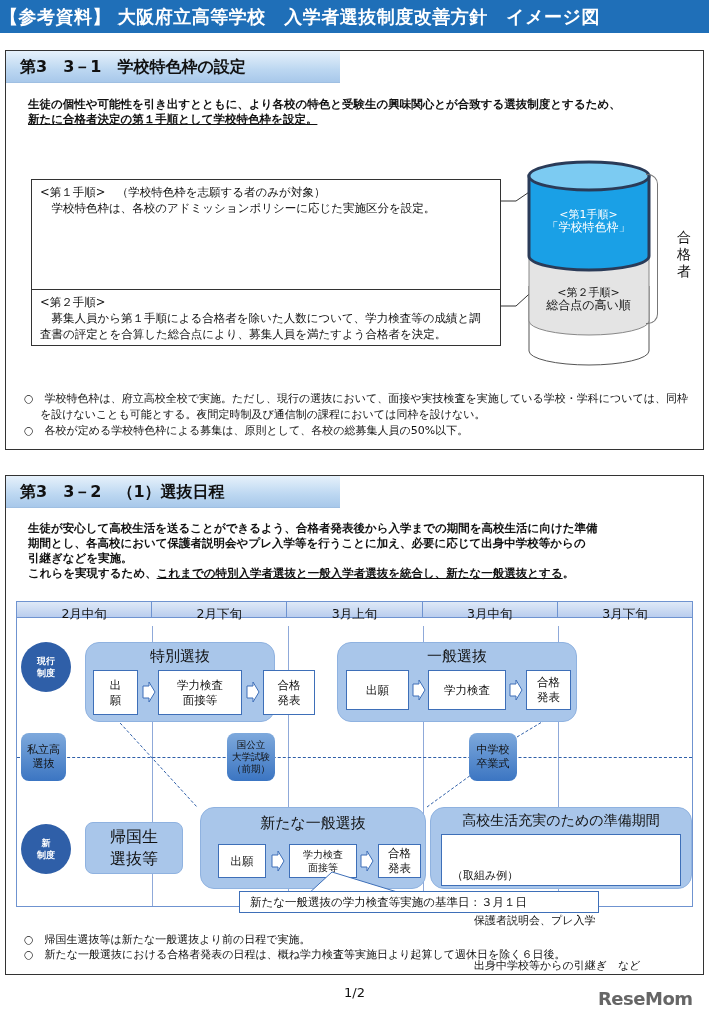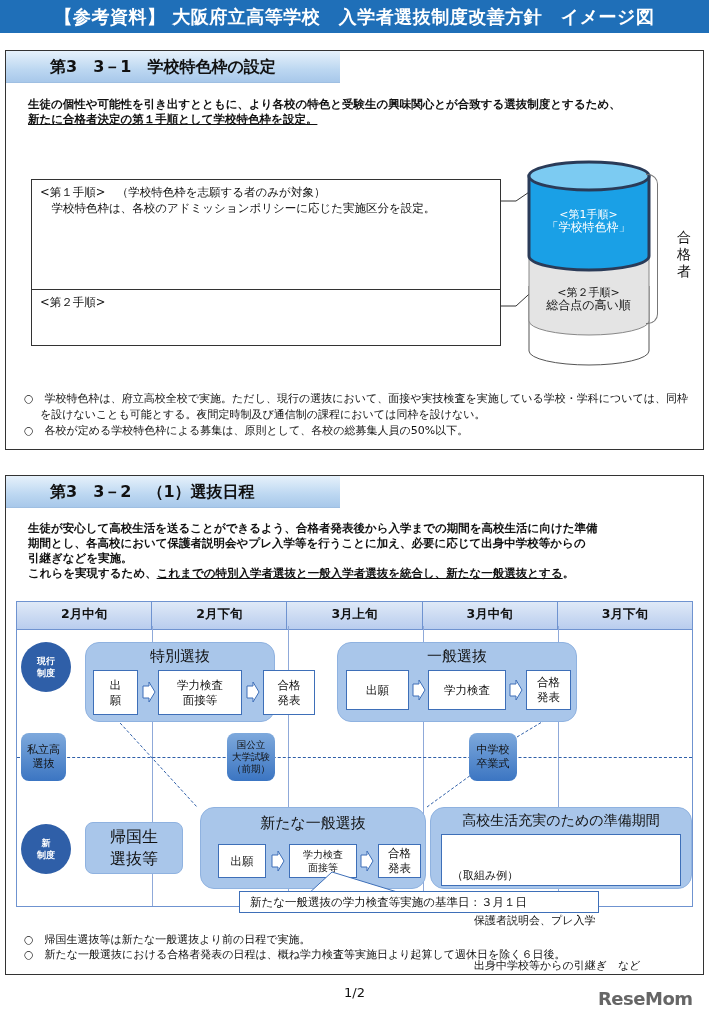--- a/index.html
+++ b/index.html
@@ -1,43 +1,43 @@
 <!DOCTYPE html>
 <html><head>
 <meta charset="utf-8">
 <style>
   * { box-sizing: border-box; margin: 0; padding: 0; }
   html, body { width: 709px; height: 1024px; background: #fff; overflow: hidden; }
   body { font-family: "DejaVu Sans", "Liberation Sans", sans-serif; color: #111; position: relative; }
 
-  .title-bar { position: absolute; left: 0; top: 0; width: 709px; height: 33px; background: #1f6fb8; color: #fff; font-size: 18px; font-weight: bold; text-align: center; line-height: 33px; letter-spacing: 0.5px; }
+  .title-bar { position: absolute; left: 0; top: 0; width: 709px; height: 33px; background: #1f6fb8; color: #fff; font-size: 18px; font-weight: bold; text-align: left; line-height: 33px; letter-spacing: 0.5px; }
 
   .section { position: absolute; left: 5px; width: 699px; border: 1.5px solid #333; background: #fff; }
   .sec1 { top: 50px; height: 400px; }
   .sec2 { top: 475px; height: 500px; }
 
-  .sec-head { position: absolute; left: 0; top: 0; width: 334px; height: 32px; background: linear-gradient(to bottom, #e6f1fb 0%, #bcd7f1 60%, #a8c8ea 100%); border-bottom: 1px solid #9fbfe2; font-size: 16px; font-weight: bold; line-height: 32px; padding-left: 44px; color: #111; }
+  .sec-head { position: absolute; left: 0; top: 0; width: 334px; height: 32px; background: linear-gradient(to bottom, #e6f1fb 0%, #bcd7f1 60%, #a8c8ea 100%); border-bottom: 1px solid #9fbfe2; font-size: 16px; font-weight: bold; line-height: 32px; padding-left: 14px; color: #111; }
 
   .para { position: absolute; left: 22px; font-size: 11.5px; line-height: 15px; font-weight: bold; }
   .para b { text-decoration: underline; }
 
   .proc-box { position: absolute; left: 25px; border: 1px solid #333; background: #fff; font-size: 11.5px; line-height: 16px; padding: 4px 8px; }
   .proc1 { top: 128px; width: 470px; height: 115px; }
   .proc2 { top: 238px; width: 470px; height: 57px; }
 
   .cyl-wrap { position: absolute; left: 520px; top: 105px; width: 125px; height: 220px; }
   .brace { position: absolute; left: 640px; top: 123px; width: 12px; height: 150px; border: 1px solid #777; border-left: none; border-radius: 0 10px 10px 0; }
   .goukaku { position: absolute; left: 670px; top: 178px; width: 16px; font-size: 14px; line-height: 17px; text-align: center; }
 
   .notes1 { position: absolute; left: 18px; top: 340px; font-size: 11px; line-height: 16px; }
   .notes1 .n { padding-left: 16px; text-indent: -16px; }
 
   
   .sched { position: absolute; left: 10px; top: 125px; width: 677px; height: 306px; border: 1px solid #6f93d0; }
-  .sched-head { position: absolute; left: 0; top: 0; width: 100%; height: 28px; background: linear-gradient(to bottom, #dfe9f7, #b9cdee); border-bottom: 1px solid #6f93d0; display: flex; font-weight: bold; }
+  .sched-head { position: absolute; left: 0; top: 0; width: 100%; height: 16px; background: linear-gradient(to bottom, #dfe9f7, #b9cdee); border-bottom: 1px solid #6f93d0; display: flex; }
   .sched-head div { flex: 1; text-align: center; font-size: 12.5px; line-height: 24px; border-right: 1px solid #6f93d0; }
   .sched-head div:last-child { border-right: none; }
   .vline { position: absolute; top: 24px; bottom: 0; width: 1px; background: #8fa9d9; }
 
   .circle { position: absolute; width: 50px; height: 50px; border-radius: 50%; background: #2f5fa8; color: #fff; font-size: 9px; font-weight: bold; text-align: center; display: flex; align-items: center; justify-content: center; line-height: 12px; }
 
   .group { position: absolute; background: #a9c6ea; border-radius: 14px; border: 1px solid #8fb2e0; }
   .group-title { position: absolute; left: 0; width: 100%; text-align: center; font-size: 15px; }
   .step { position: absolute; background: #fff; border: 1px solid #3e6fb8; font-size: 11.5px; text-align: center; display: flex; align-items: center; justify-content: center; line-height: 15px; }
   .arrow { position: absolute; width: 14px; height: 22px; }
@@ -63,20 +63,21 @@
     <div>生徒の個性や可能性を引き出すとともに、より各校の特色と受験生の興味関心とが合致する選抜制度とするため、</div>
     <b>新たに合格者決定の第１手順として学校特色枠を設定。</b>
   </div>
 
   <div class="proc-box proc1">
     <div>&lt;第１手順&gt;　（学校特色枠を志願する者のみが対象）</div>
     <div>　学校特色枠は、各校のアドミッションポリシーに応じた実施区分を設定。</div>
   </div>
   <div class="proc-box proc2">
     <div>&lt;第２手順&gt;</div>
+    <div>　募集人員から第１手順による合格者を除いた人数について、学力検査等の成績と調査書の評定とを合算した総合点により、募集人員を満たすよう合格者を決定。</div>
   </div>
 
   <svg style="position:absolute;left:490px;top:130px" width="50" height="150">
     <polyline points="5,20 20,20 42,5" fill="none" stroke="#333" stroke-width="1"></polyline>
     <polyline points="5,55 20,45 42,5" fill="#fff" stroke="none"></polyline>
     <polyline points="5,125 20,125 42,105" fill="none" stroke="#333" stroke-width="1"></polyline>
   </svg>
 
   <div class="cyl-wrap">
     <svg width="125" height="220">

